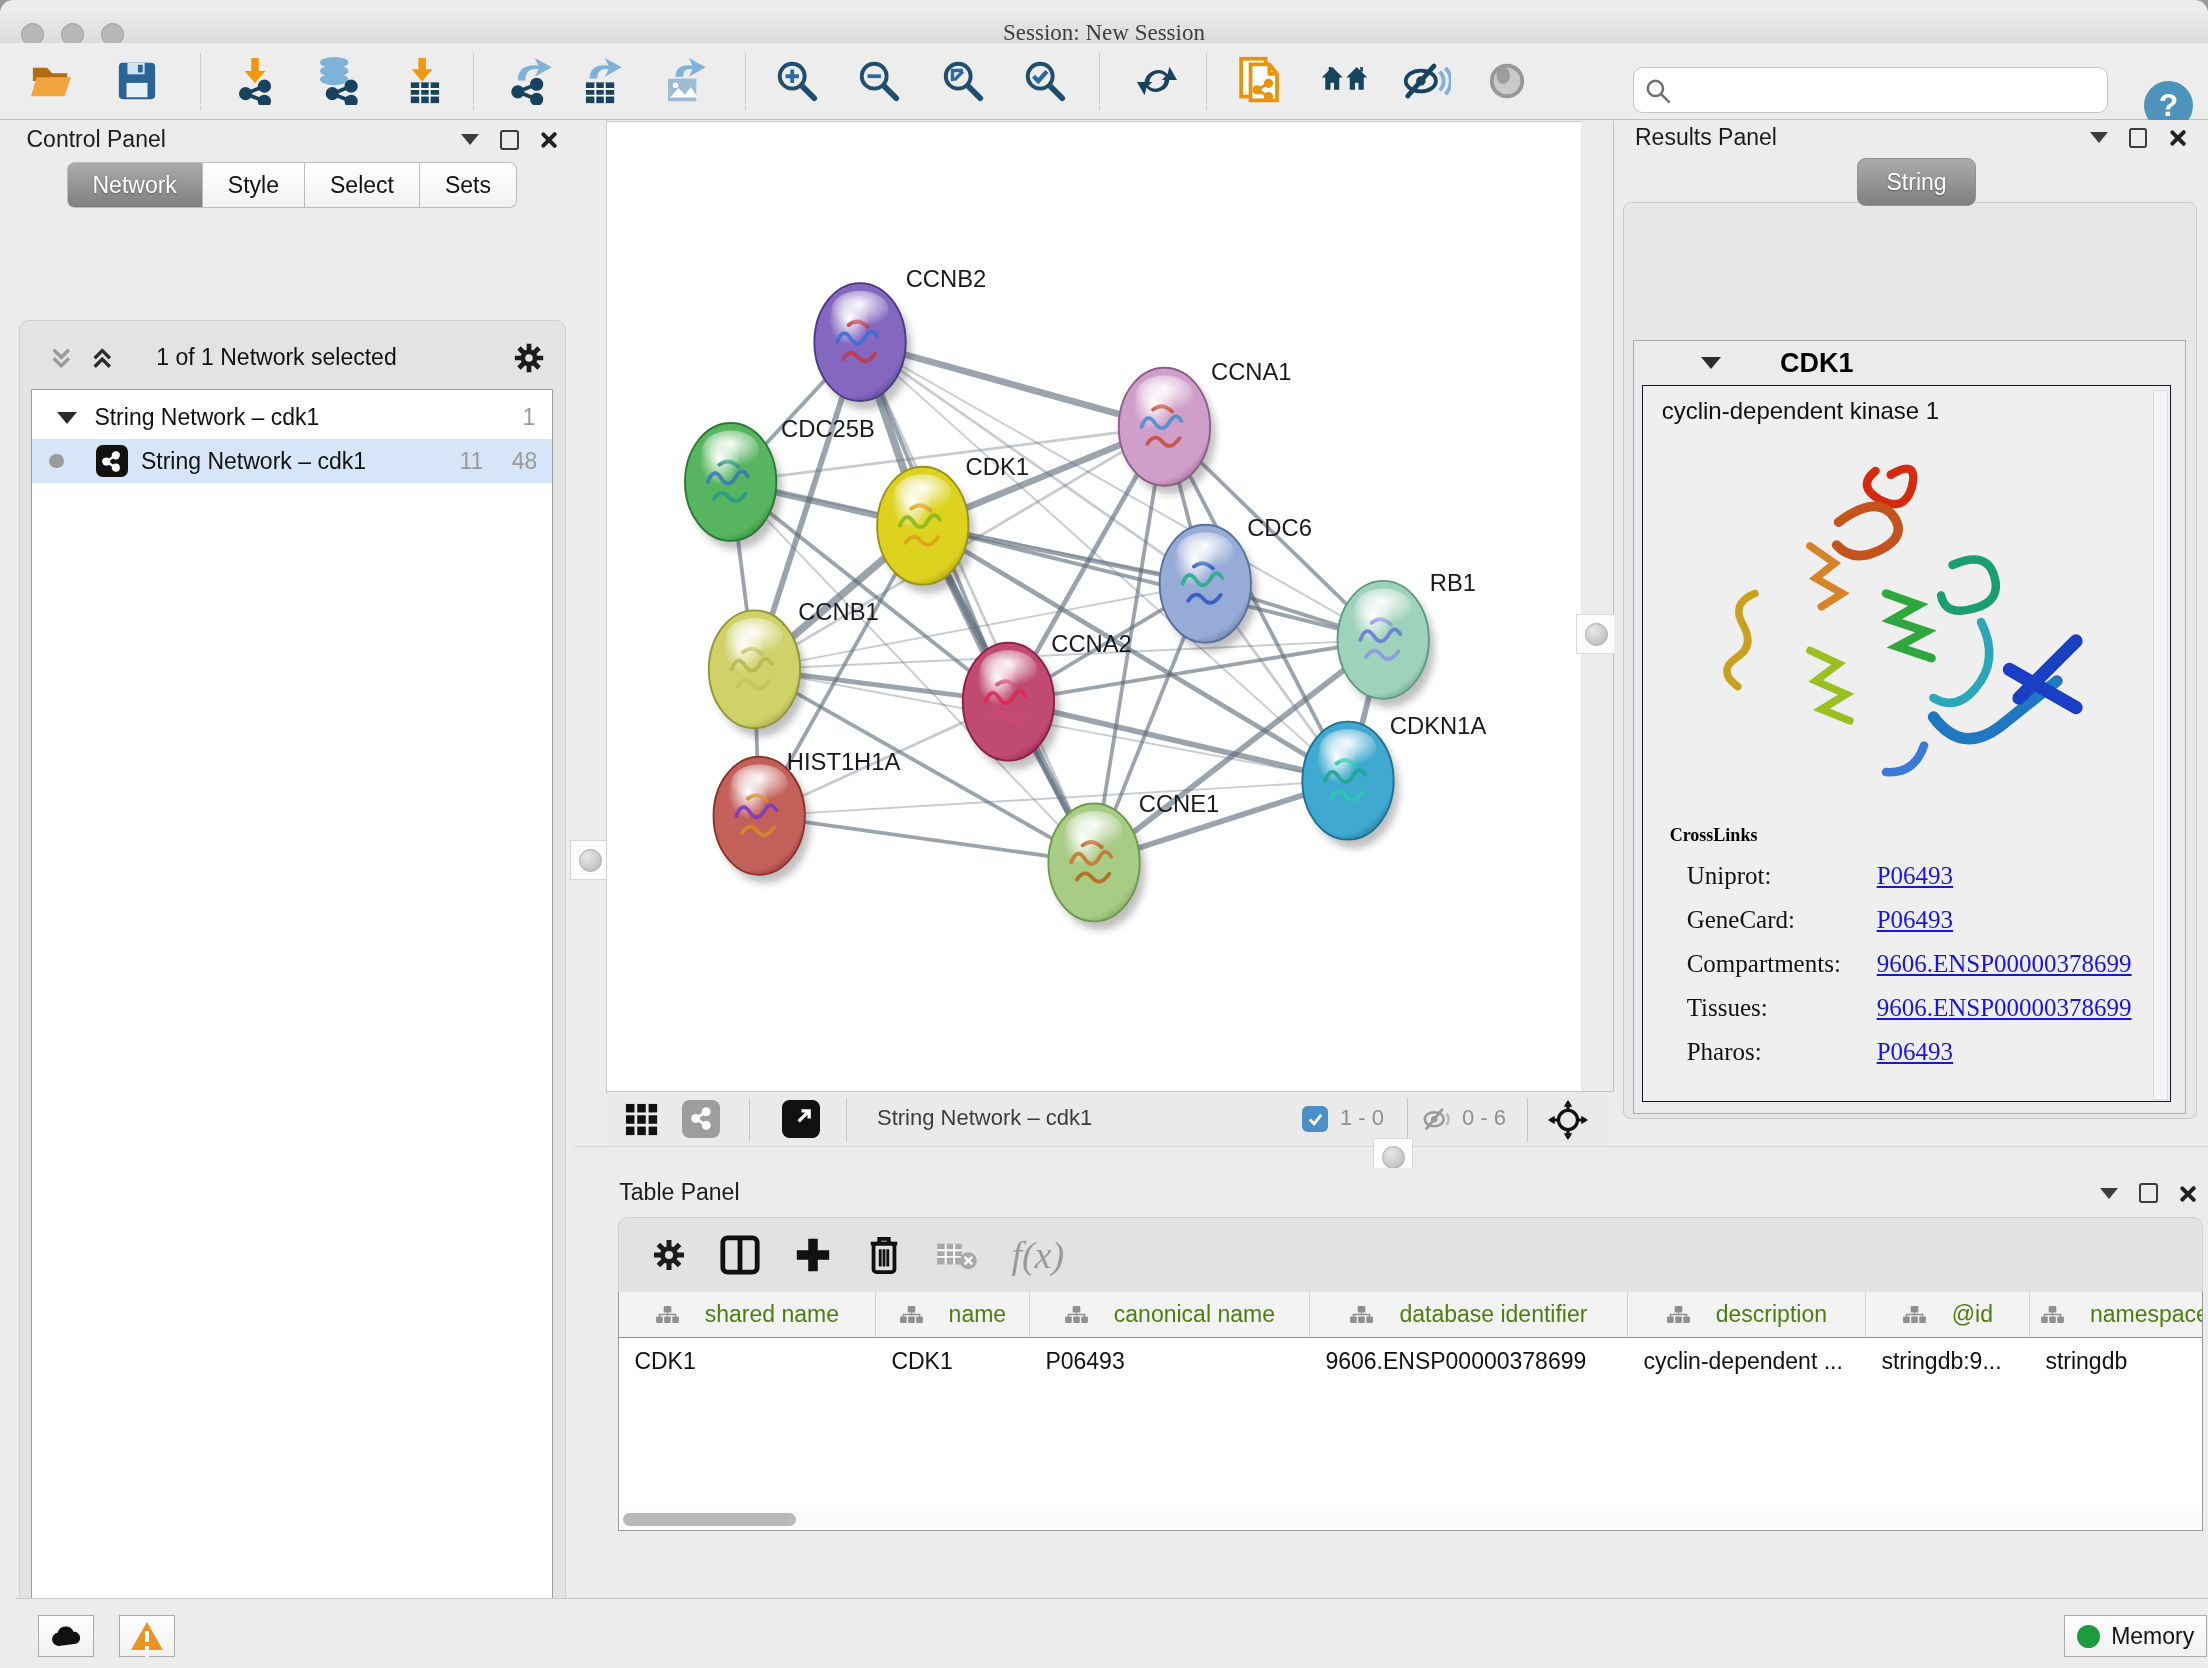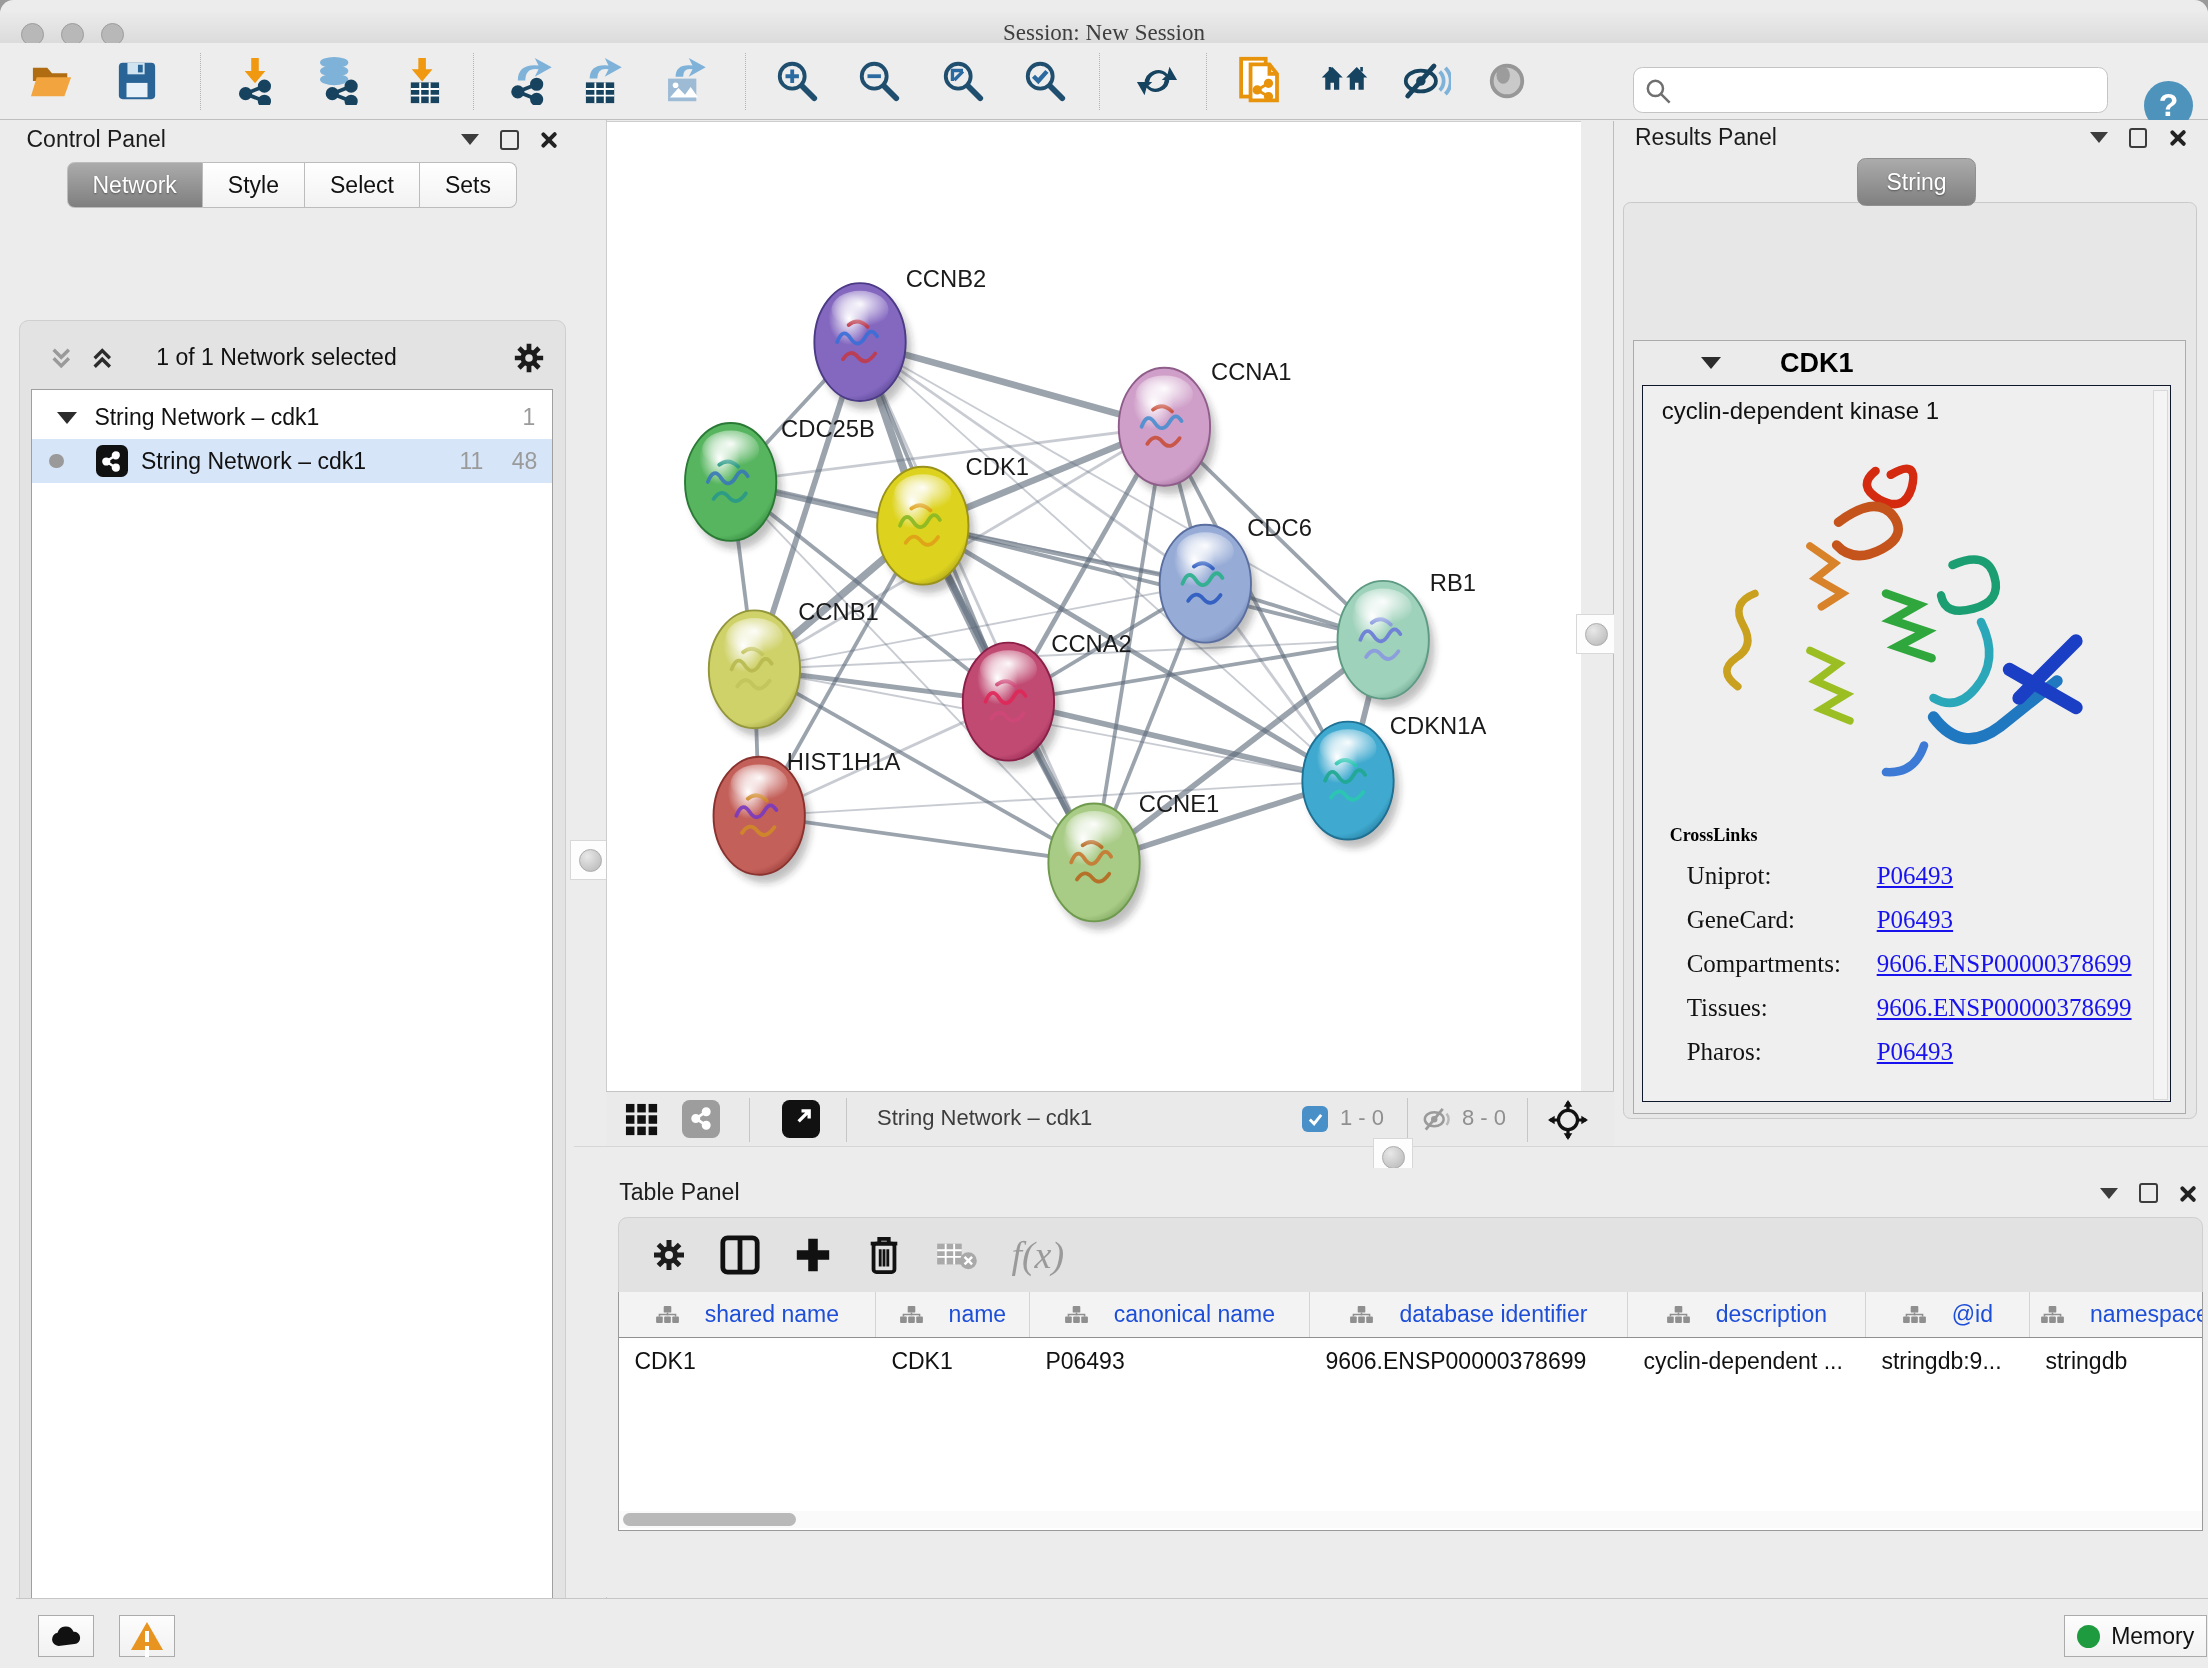--- a/index.html
+++ b/index.html
@@ -69,21 +69,21 @@
   #rp-scroll{position:absolute;right:1.9px;top:3.8px;width:13.3px;height:708px;background:#f4f4f4;border:1px solid #d9d9d9;}
   
   #h-splitter{position:absolute;left:574px;top:1146px;width:1635px;height:22px;background:#ececec;border-top:1px solid #d6d6d6;}
   
   #table-panel{position:absolute;left:606px;top:1168px;width:1603px;height:429px;background:#ececec;}
   #tp-toolbar{position:absolute;left:12.4px;top:49px;width:1583px;height:74px;background:#e2e2e2;border:1px solid #cfcfcf;border-radius:9.5px 9.5px 0 0;display:flex;align-items:center;}
   .tp-icon{margin-left:32px;display:flex;align-items:center;justify-content:center;}
   #tp-fx{font-family:"Liberation Serif",serif;font-style:italic;font-size:38px;color:#9a9a9a;margin-left:32px;}
   #tp-table{position:absolute;left:12.4px;top:124px;width:1583px;height:238px;background:#fff;border:1px solid #9a9a9a;border-top:none;overflow:hidden;}
   #tp-thead{position:absolute;left:0;top:0;width:100%;height:45px;background:#f3f3f3;border-bottom:1.9px solid #8f8f8f;display:flex;}
-  .th{display:flex;align-items:center;justify-content:center;gap:26px;font-size:23px;color:#1d4ed8;border-right:1px solid #d4d4d4;box-sizing:border-box;flex:none;}
+  .th{display:flex;align-items:center;justify-content:center;gap:26px;font-size:23px;color:#4d7c0f;border-right:1px solid #d4d4d4;box-sizing:border-box;flex:none;}
   #tp-row{position:absolute;left:0;top:47px;width:100%;height:44px;display:flex;}
   .td{font-size:23px;color:#111;padding-left:15px;box-sizing:border-box;flex:none;display:flex;align-items:center;overflow:hidden;white-space:nowrap;}
   #tp-hscroll{position:absolute;left:0px;bottom:1.9px;width:100%;height:17px;background:#fafafa;}
   #tp-hthumb{position:absolute;left:3.8px;top:1.9px;width:173px;height:13.3px;background:#b9b9b9;border-radius:7.6px;}
   #tp-tabs{position:absolute;left:519px;top:388px;display:flex;}
   .tp-tab{height:42px;line-height:42px;padding:0 28.5px;font-size:24px;background:linear-gradient(#ffffff,#f4f4f4);border:1px solid #bcbcbc;border-left:none;color:#111;}
   .tp-tab:first-child{border-left:1px solid #bcbcbc;border-radius:8.6px 0 0 8.6px;}
   .tp-tab:last-child{border-radius:0 8.6px 8.6px 0;}
   .tp-tab.active{background:linear-gradient(#a9a9a9,#7e7e7e);color:#fff;text-shadow:0 1px 1.9px rgba(0,0,0,.4);}
   
@@ -631,21 +631,21 @@
         </svg>
     </span>
     <span class="nbb-text nbb-count" style="left:734px">1 - 0</span>
     <span class="nbb-sep" style="left:801px"></span>
     <svg width="32" height="28.5" viewBox="0 0 34 30" style="position:absolute;left:816px;top:13.3px">
         <ellipse cx="13" cy="15" rx="10" ry="7.5" fill="none" stroke="#9a9a9a" stroke-width="2.6"></ellipse>
         <circle cx="13" cy="15" r="3.4" fill="#9a9a9a"></circle>
         <path d="M4 26 L22 4" stroke="#9a9a9a" stroke-width="3"></path>
         <path d="M26 9 a9 9 0 0 1 0 12" stroke="#b9b9b9" stroke-width="2.6" fill="none"></path>
       </svg>
-    <span class="nbb-text nbb-count" style="left:856px">8 - 0</span>
+    <span class="nbb-text nbb-count" style="left:856px">0 - 6</span>
     <span class="nbb-sep" style="left:921px"></span>
     <svg width="40" height="40" viewBox="0 0 42 42" style="position:absolute;left:942px;top:7.6px">
         <circle cx="21" cy="21" r="10" fill="none" stroke="#111" stroke-width="3.4"></circle>
         <g stroke="#111" stroke-width="3.4">
           <path d="M21 2 v8 M21 32 v8 M2 21 h8 M32 21 h8"></path>
         </g>
         <g fill="#111">
           <path d="M21 0 l-4.5 7 h9z M21 42 l-4.5 -7 h9z M0 21 l7 -4.5 v9z M42 21 l-7 -4.5 v9z"></path>
         </g>
       </svg>

